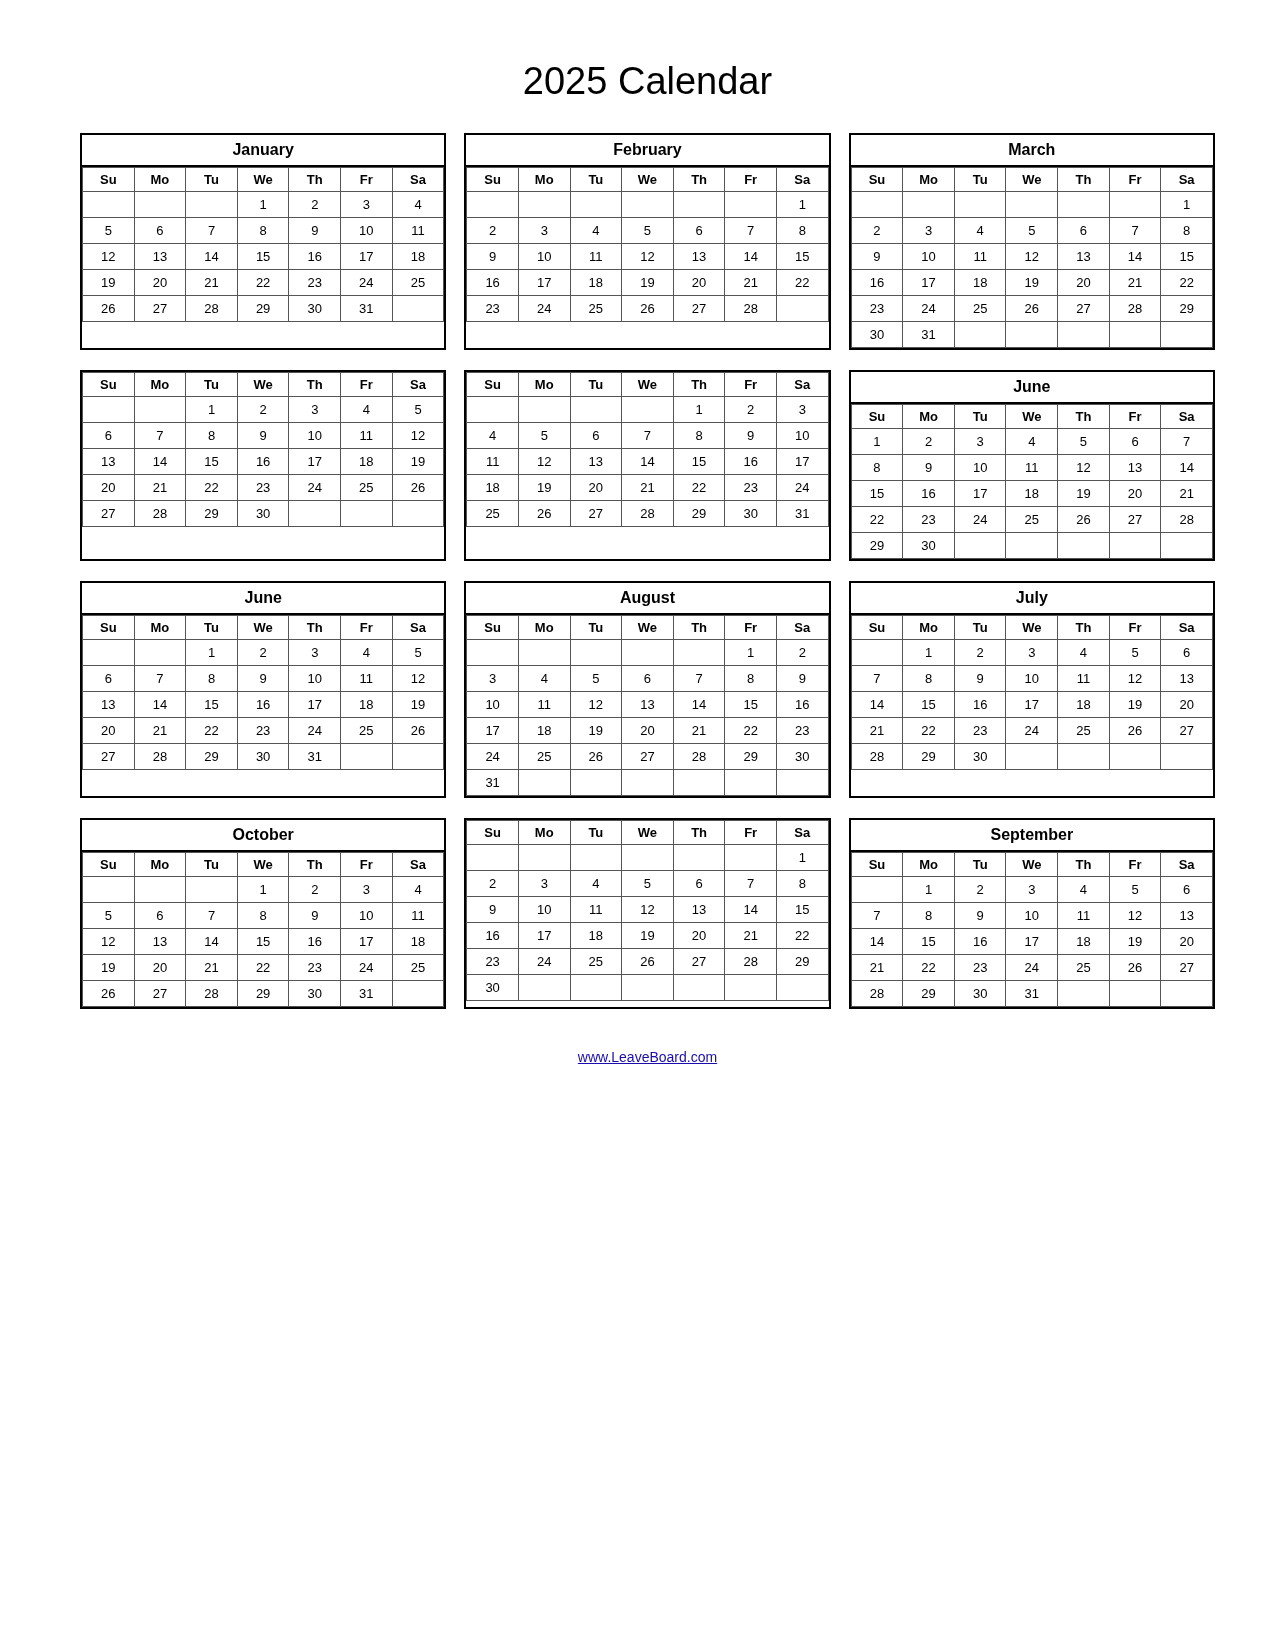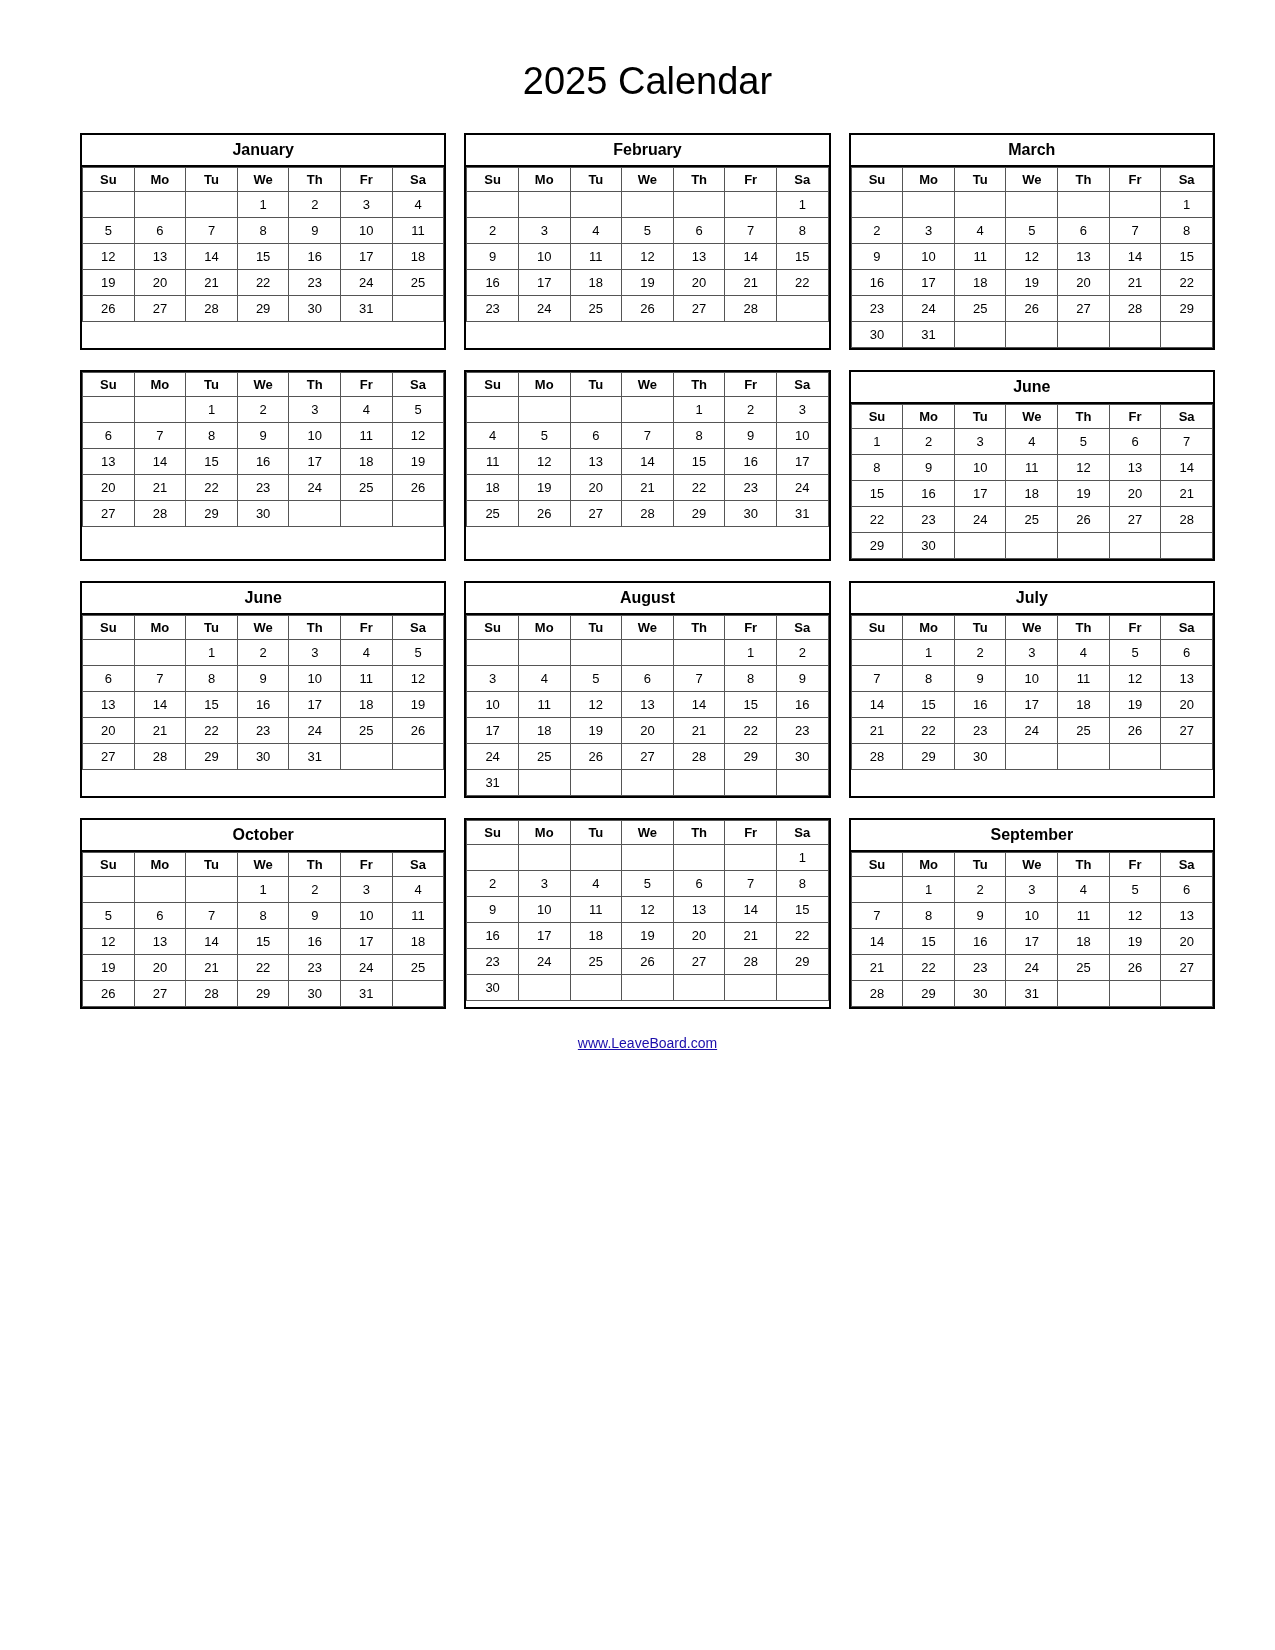--- a/index.html
+++ b/index.html
@@ -49,21 +49,21 @@
       border: 1px solid #555;
       text-align: center;
       font-size: 13px;
       padding: 4px 2px;
       min-width: 28px;
       height: 26px;
       color: #000;
     }
     .footer-link {
       text-align: center;
-      margin-top: 26px;
+      margin-top: 40px;
       font-size: 14px;
       color: #1a0dab;
       text-decoration: underline;
     }
   </style>
 </head>
 <body>
 
 <h1>2025 Calendar</h1>
 

